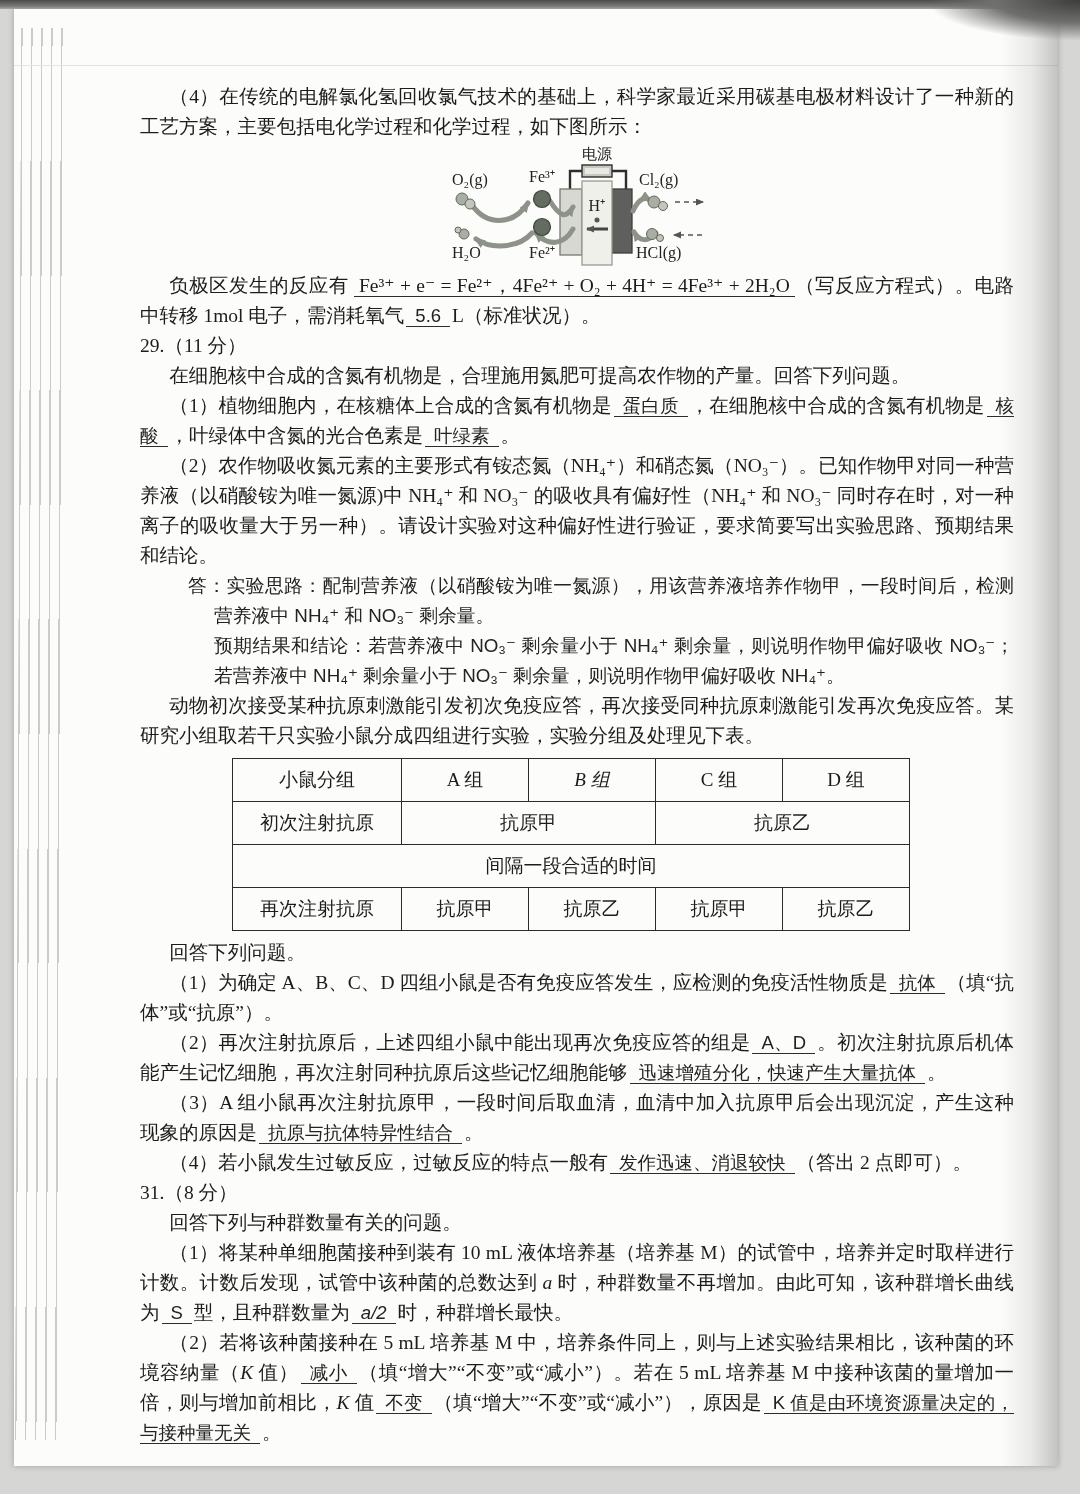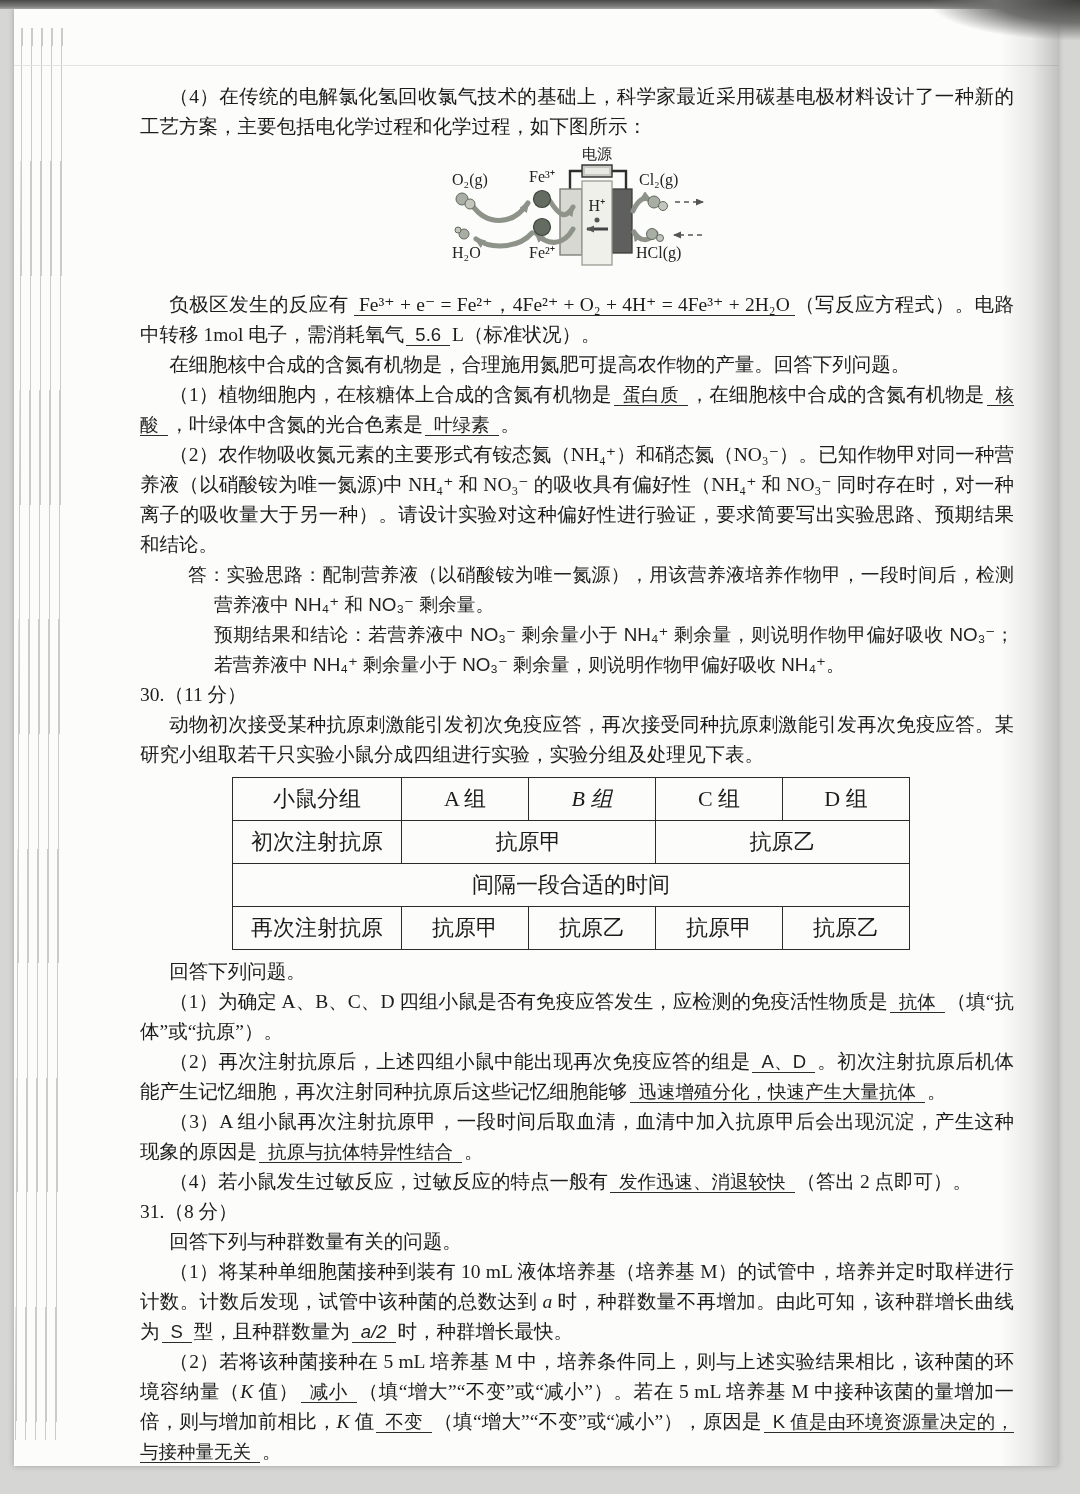--- a/index.html
+++ b/index.html
@@ -25,26 +25,26 @@
   .para{margin:0;}
   .s-indent{text-indent:1.5em;}
   .s-flush{text-indent:0;}
   .s-answer{margin-left:74px;text-indent:-26px;}
   .s-answer2{margin-left:74px;text-indent:0;}
   .ans{border-bottom:1.6px solid #2c2c2c;padding:0 9px;margin:0 2px;
     font-family:"Liberation Sans","DejaVu Sans",sans-serif;font-size:18.5px;color:#222;}
   .fans{border-bottom:1.6px solid #2c2c2c;padding:0 5px;}
   .hand{font-family:"Liberation Sans","DejaVu Sans",sans-serif;font-size:18.8px;color:#222;}
   .ivar{font-style:italic;}
-  .diagram{margin:3px 0 21px 296px;width:300px;height:124px;}
+  .diagram{margin:3px 0 2px 296px;width:300px;height:124px;}
   .diagram text{font-size:16px;fill:#232323;font-family:"Liberation Serif",serif;}
   .diagram text.small{font-size:15px;}
   .table-wrap{margin:7px 0 7px 92px;}
   table.exp{border-collapse:collapse;}
-  table.exp td{border:1.6px solid #2b2b2b;text-align:center;font-size:22px;
+  table.exp td{border:1.6px solid #2b2b2b;text-align:center;font-size:19px;
     padding:6px 0;height:27px;color:#1c1c1c;}
   .footer{position:absolute;left:0;top:1382px;width:100%;text-align:center;
     font-size:19px;color:#222;letter-spacing:2px;}
 </style>
 </head>
 <body>
 
 <div class="top-strip"></div>
 <div class="corner-curl"></div>
 
@@ -114,31 +114,31 @@
         </svg>
       </div>
 
       <div>
           <p class="para s-indent"><span>负极区发生的反应有 </span><span class="fans">Fe³⁺ + e⁻ = Fe²⁺，4Fe²⁺ + O₂ + 4H⁺ = 4Fe³⁺ + 2H₂O</span><span>（写反应方程式）。电路中转移 1mol 电子，需消耗氧气</span><span class="ans">5.6</span><span>L（标准状况）。</span></p>
         </div>
     </section>
 
     <section>
       <div>
+          <p class="para s-flush"><span>29.（11 分）</span></p>
           <p class="para s-indent"><span>在细胞核中合成的含氮有机物是，合理施用氮肥可提高农作物的产量。回答下列问题。</span></p>
           <p class="para s-indent"><span>（1）植物细胞内，在核糖体上合成的含氮有机物是</span><span class="ans">蛋白质</span><span>，在细胞核中合成的含氮有机物是</span><span class="ans">核酸</span><span>，叶绿体中含氮的光合色素是</span><span class="ans">叶绿素</span><span>。</span></p>
           <p class="para s-indent"><span>（2）农作物吸收氮元素的主要形式有铵态氮（NH₄⁺）和硝态氮（NO₃⁻）。已知作物甲对同一种营养液（以硝酸铵为唯一氮源)中 NH₄⁺ 和 NO₃⁻ 的吸收具有偏好性（NH₄⁺ 和 NO₃⁻ 同时存在时，对一种离子的吸收量大于另一种）。请设计实验对这种偏好性进行验证，要求简要写出实验思路、预期结果和结论。</span></p>
           <p class="para s-answer"><span class="hand">答：实验思路：配制营养液（以硝酸铵为唯一氮源），用该营养液培养作物甲，一段时间后，检测营养液中 NH₄⁺ 和 NO₃⁻ 剩余量。</span></p>
           <p class="para s-answer2"><span class="hand">预期结果和结论：若营养液中 NO₃⁻ 剩余量小于 NH₄⁺ 剩余量，则说明作物甲偏好吸收 NO₃⁻；若营养液中 NH₄⁺ 剩余量小于 NO₃⁻ 剩余量，则说明作物甲偏好吸收 NH₄⁺。</span></p>
         </div>
     </section>
 
     <section>
       <div>
-          <p class="para s-flush"><span>30.（11 分）</span></p>
           <p class="para s-indent"><span>动物初次接受某种抗原刺激能引发初次免疫应答，再次接受同种抗原刺激能引发再次免疫应答。某研究小组取若干只实验小鼠分成四组进行实验，实验分组及处理见下表。</span></p>
         </div>
       <div class="table-wrap">
         <table class="exp">
             <tbody>
               <tr>
                 <td colspan="1" style="width: 168px;">小鼠分组</td>
                 <td colspan="1" style="width: 126px;">A 组</td>
                 <td colspan="1" style="width: 126px; font-style: italic;">B 组</td>
                 <td colspan="1" style="width: 126px;">C 组</td>

